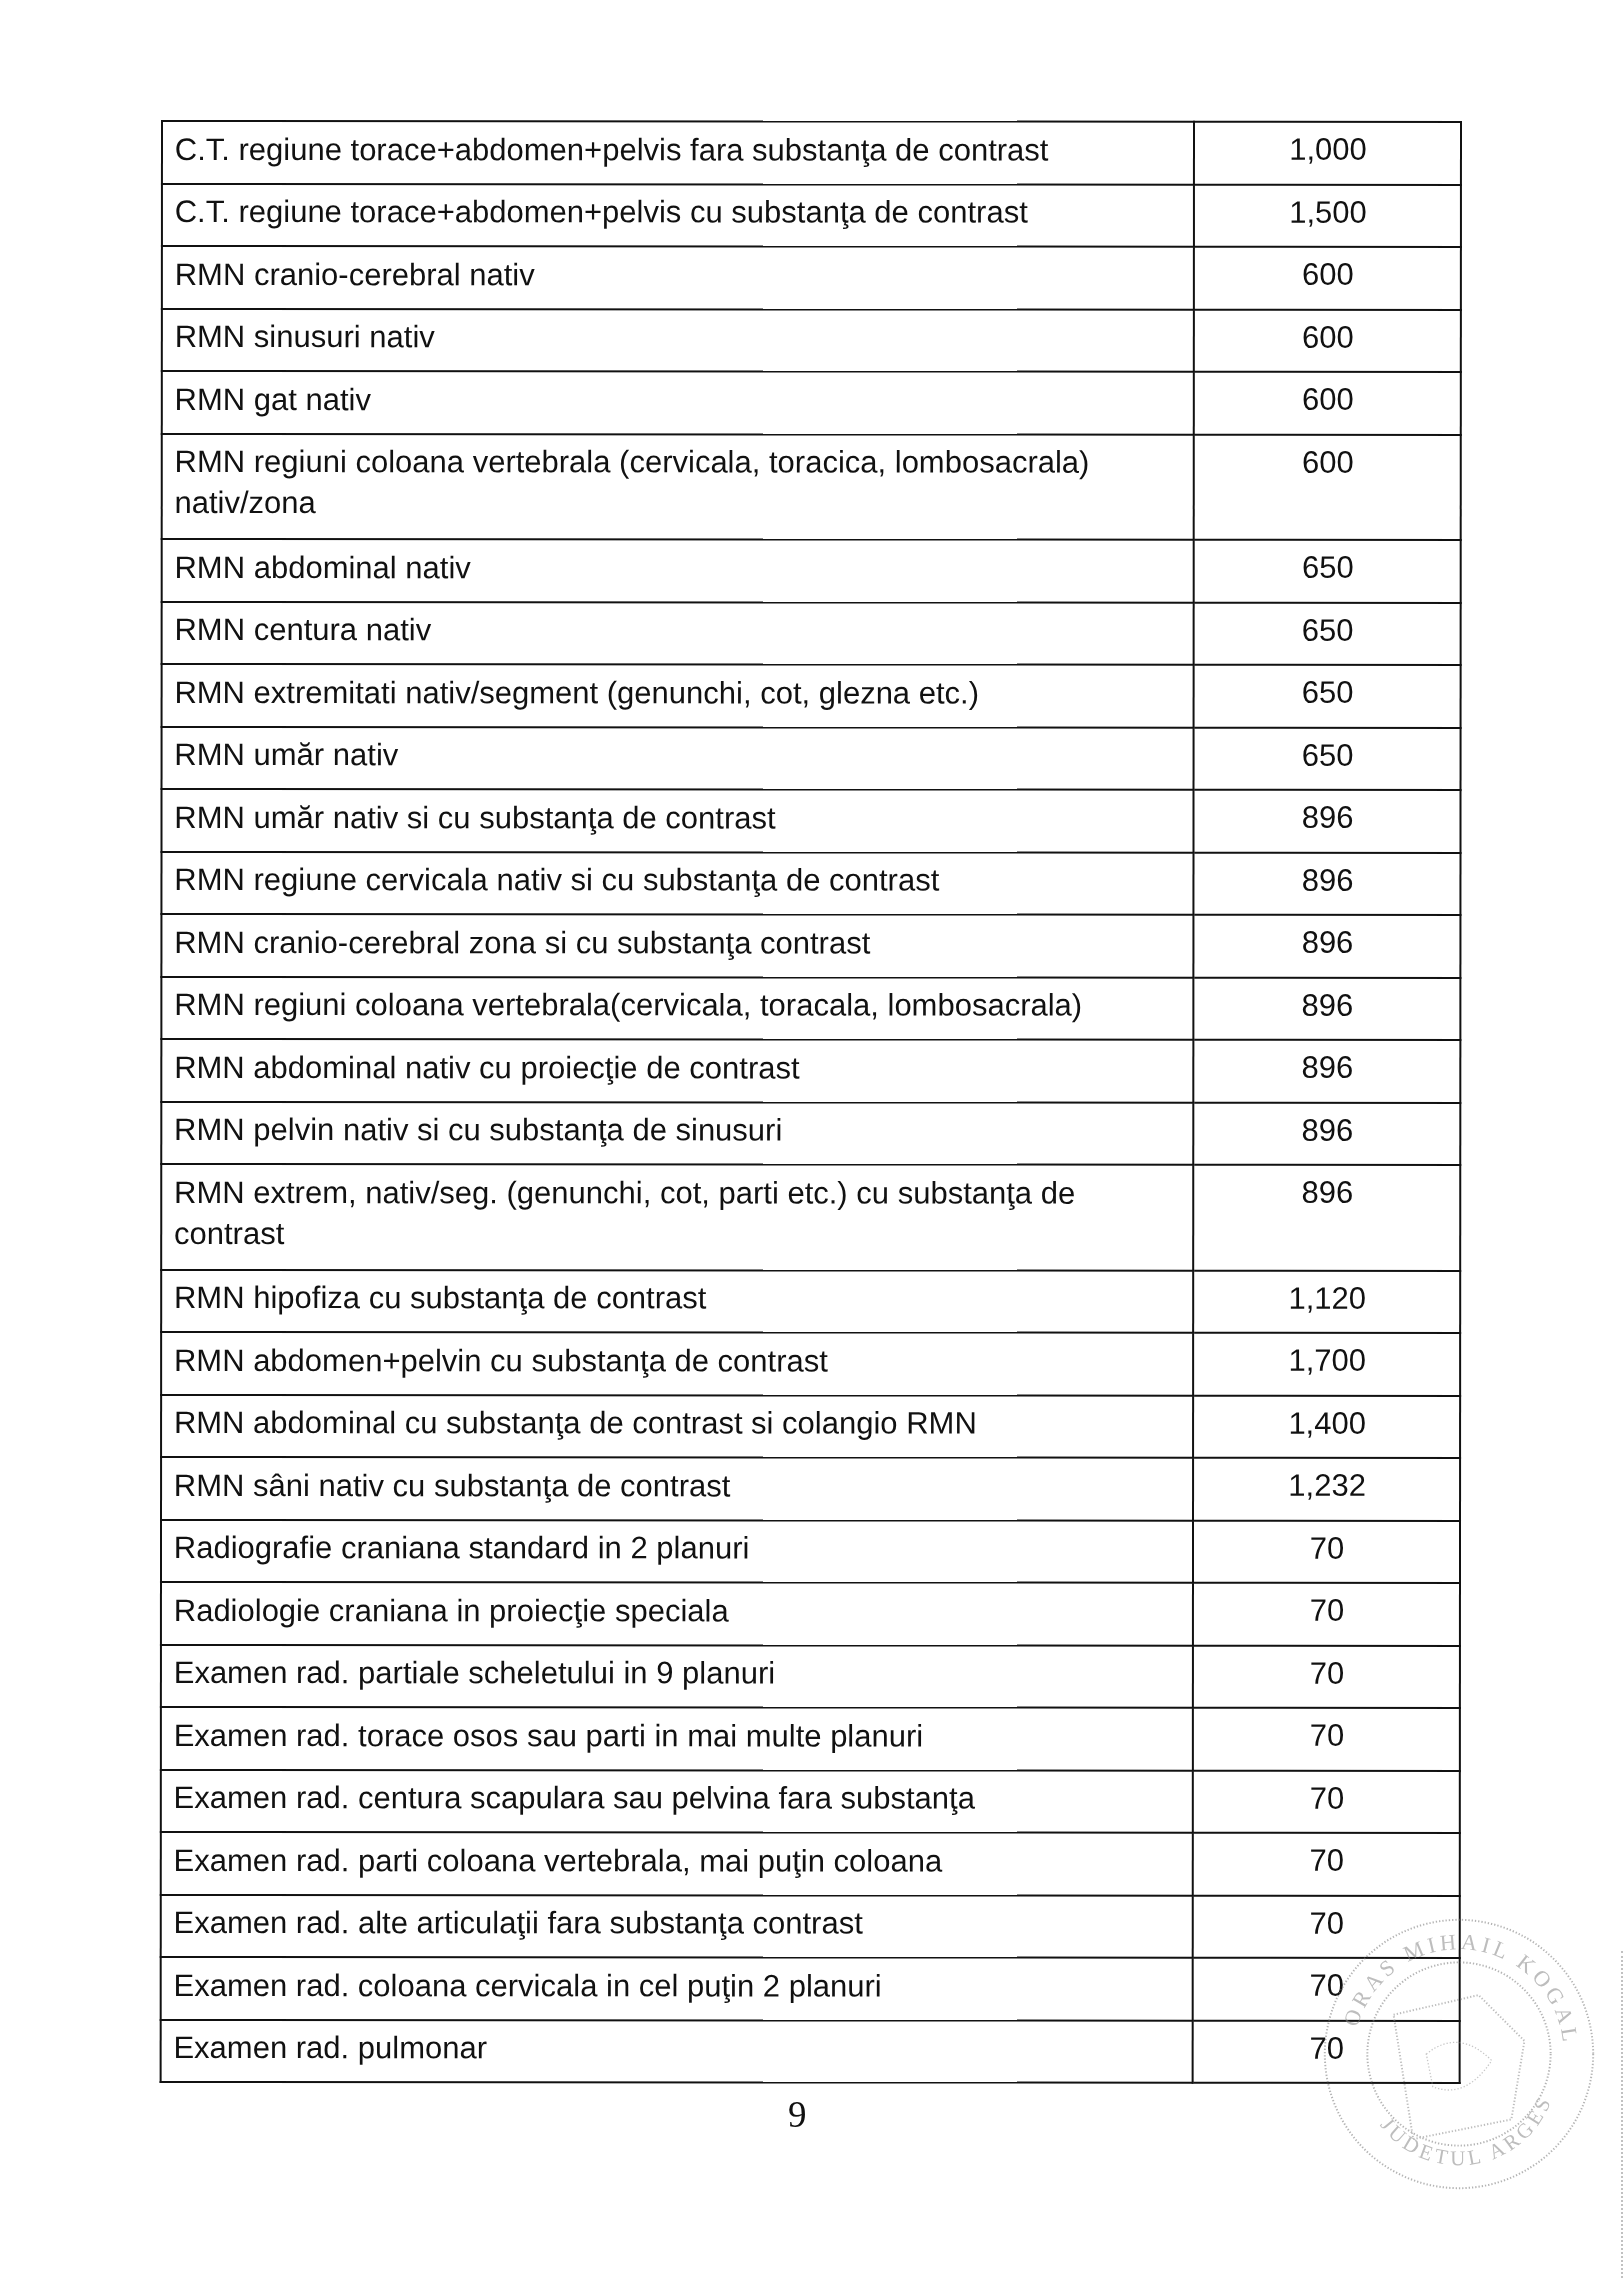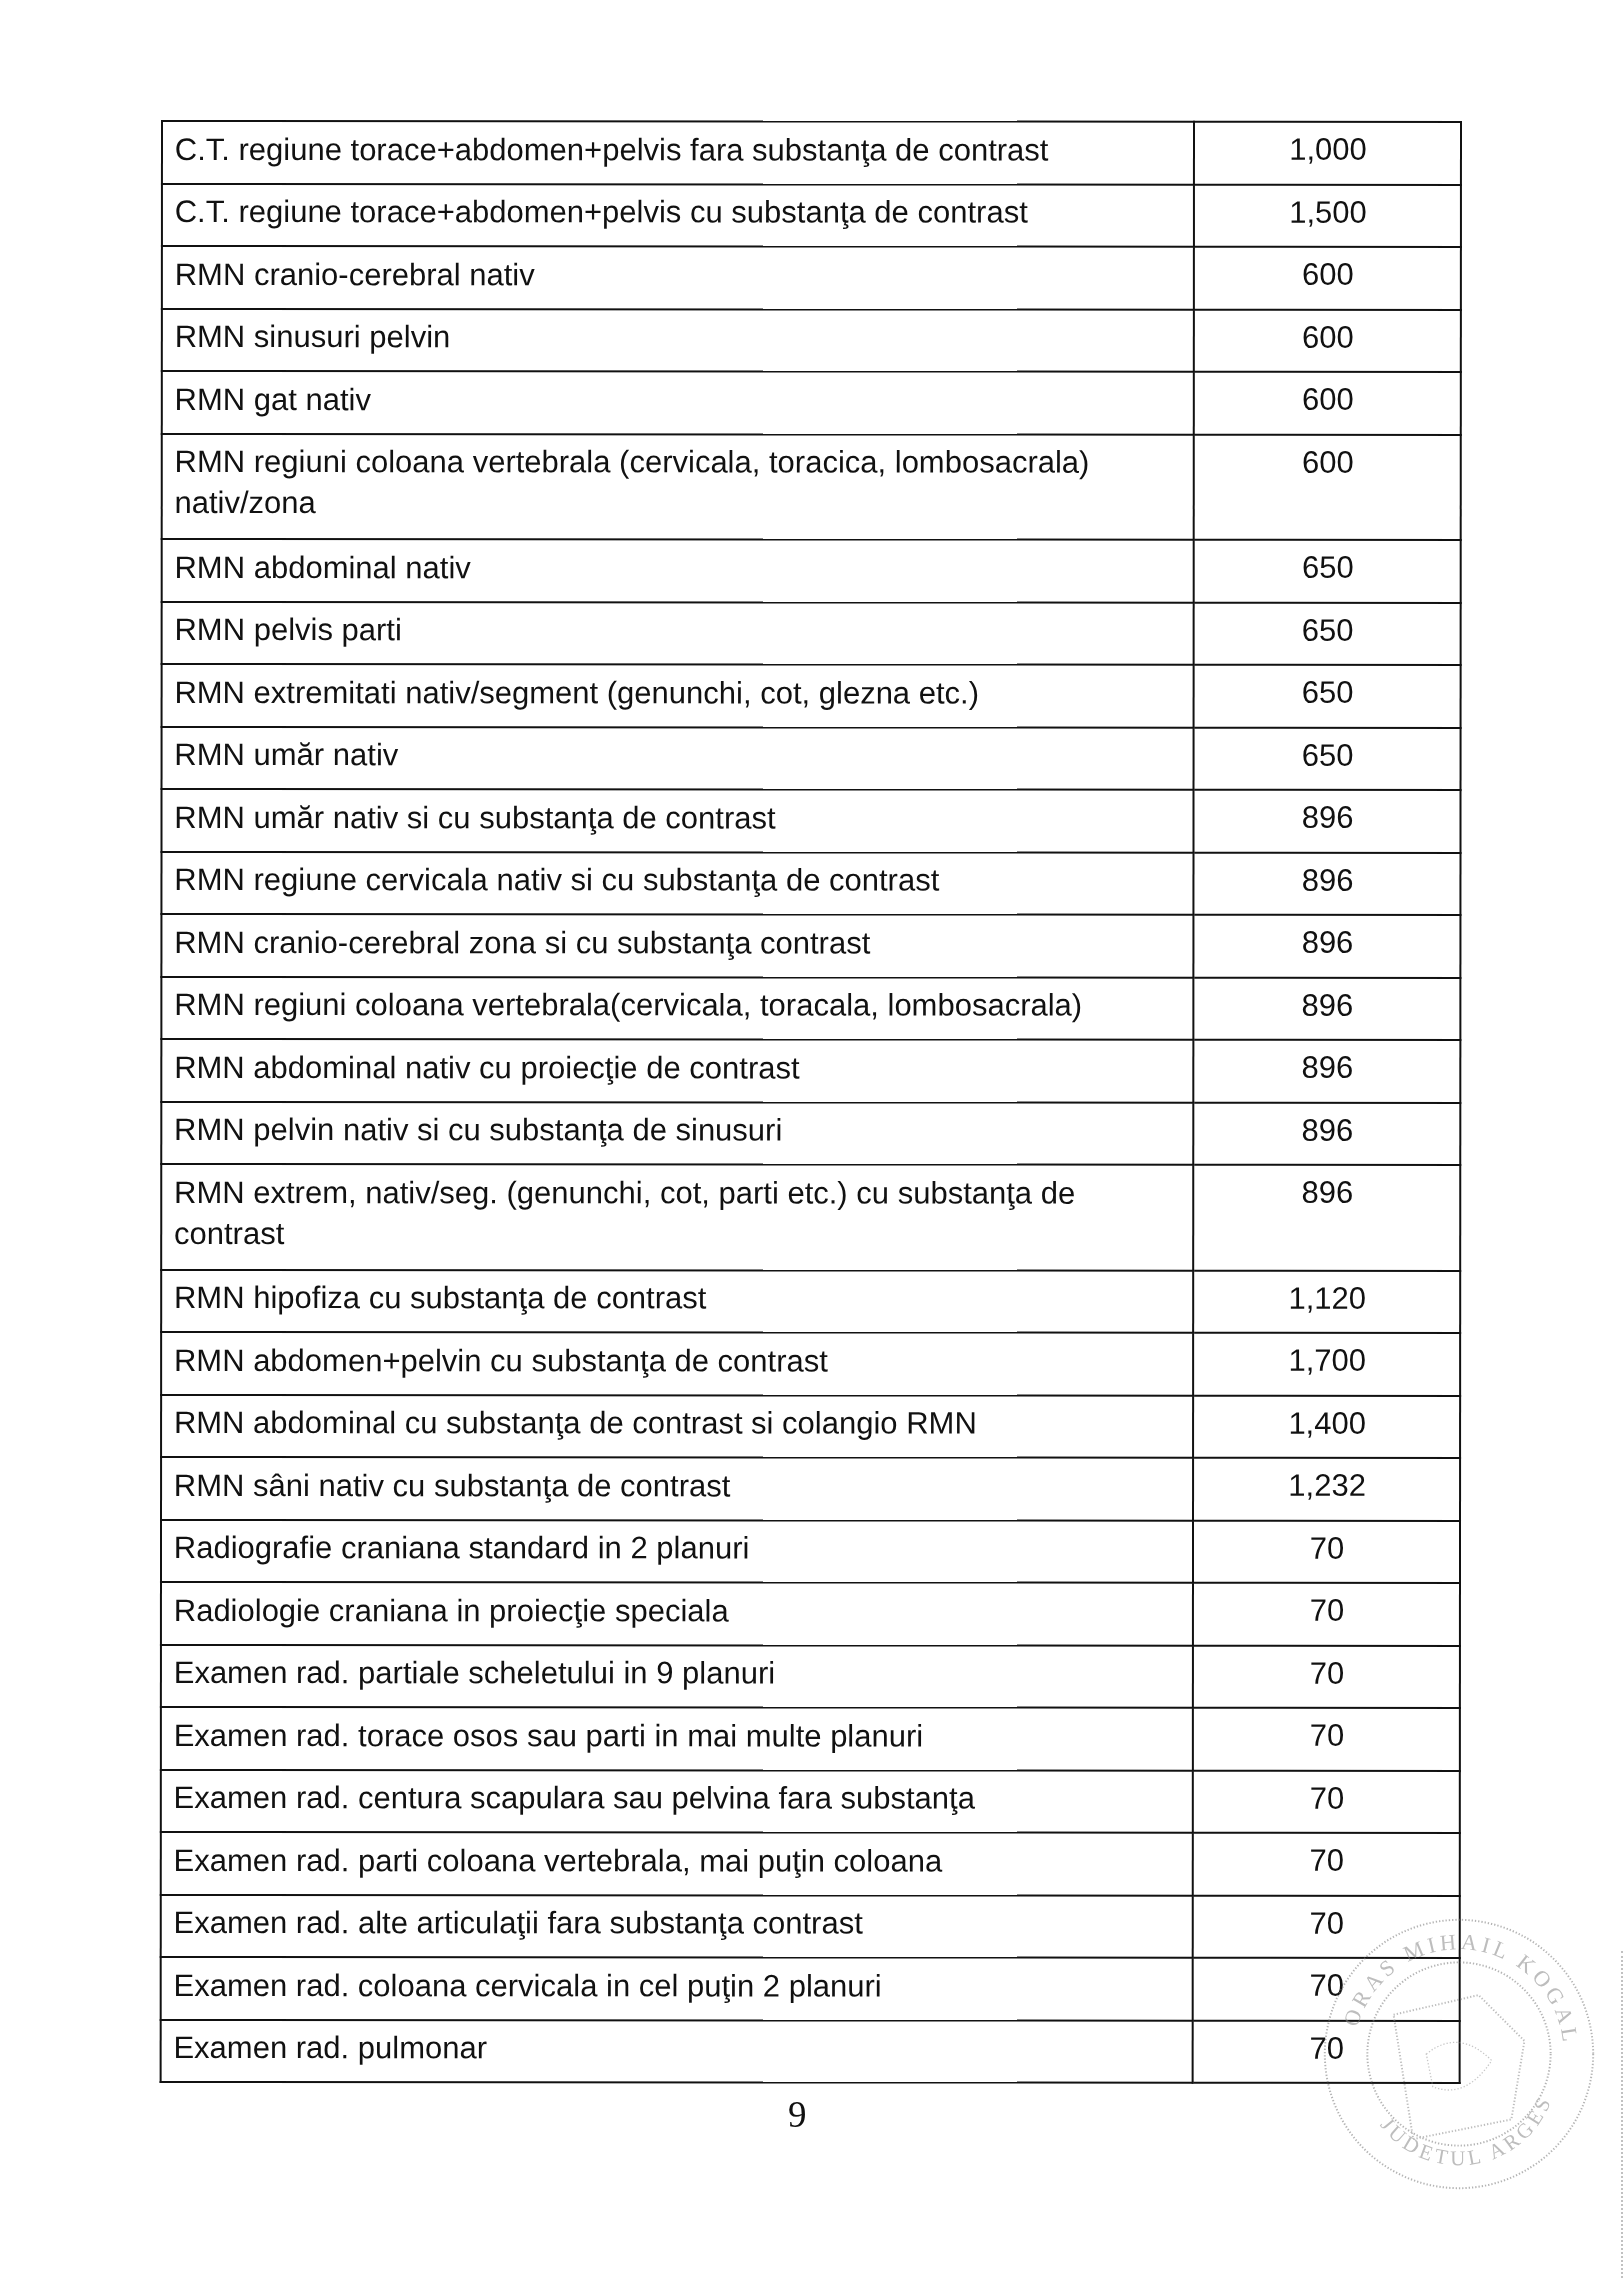--- a/index.html
+++ b/index.html
@@ -90,37 +90,37 @@
       </tr>
       <tr class="single">
         <td class="service">C.T. regiune torace+abdomen+pelvis cu substanţa de contrast</td>
         <td class="price">1,500</td>
       </tr>
       <tr class="single">
         <td class="service">RMN cranio-cerebral nativ</td>
         <td class="price">600</td>
       </tr>
       <tr class="single">
-        <td class="service">RMN sinusuri pelvin</td>
+        <td class="service">RMN sinusuri nativ</td>
         <td class="price">600</td>
       </tr>
       <tr class="single">
         <td class="service">RMN gat nativ</td>
         <td class="price">600</td>
       </tr>
       <tr class="double">
         <td class="service">RMN regiuni coloana vertebrala (cervicala, toracica, lombosacrala) nativ/zona</td>
         <td class="price">600</td>
       </tr>
       <tr class="single">
         <td class="service">RMN abdominal nativ</td>
         <td class="price">650</td>
       </tr>
       <tr class="single">
-        <td class="service">RMN pelvis parti</td>
+        <td class="service">RMN centura nativ</td>
         <td class="price">650</td>
       </tr>
       <tr class="single">
         <td class="service">RMN extremitati nativ/segment (genunchi, cot, glezna etc.)</td>
         <td class="price">650</td>
       </tr>
       <tr class="single">
         <td class="service">RMN umăr nativ</td>
         <td class="price">650</td>
       </tr>

